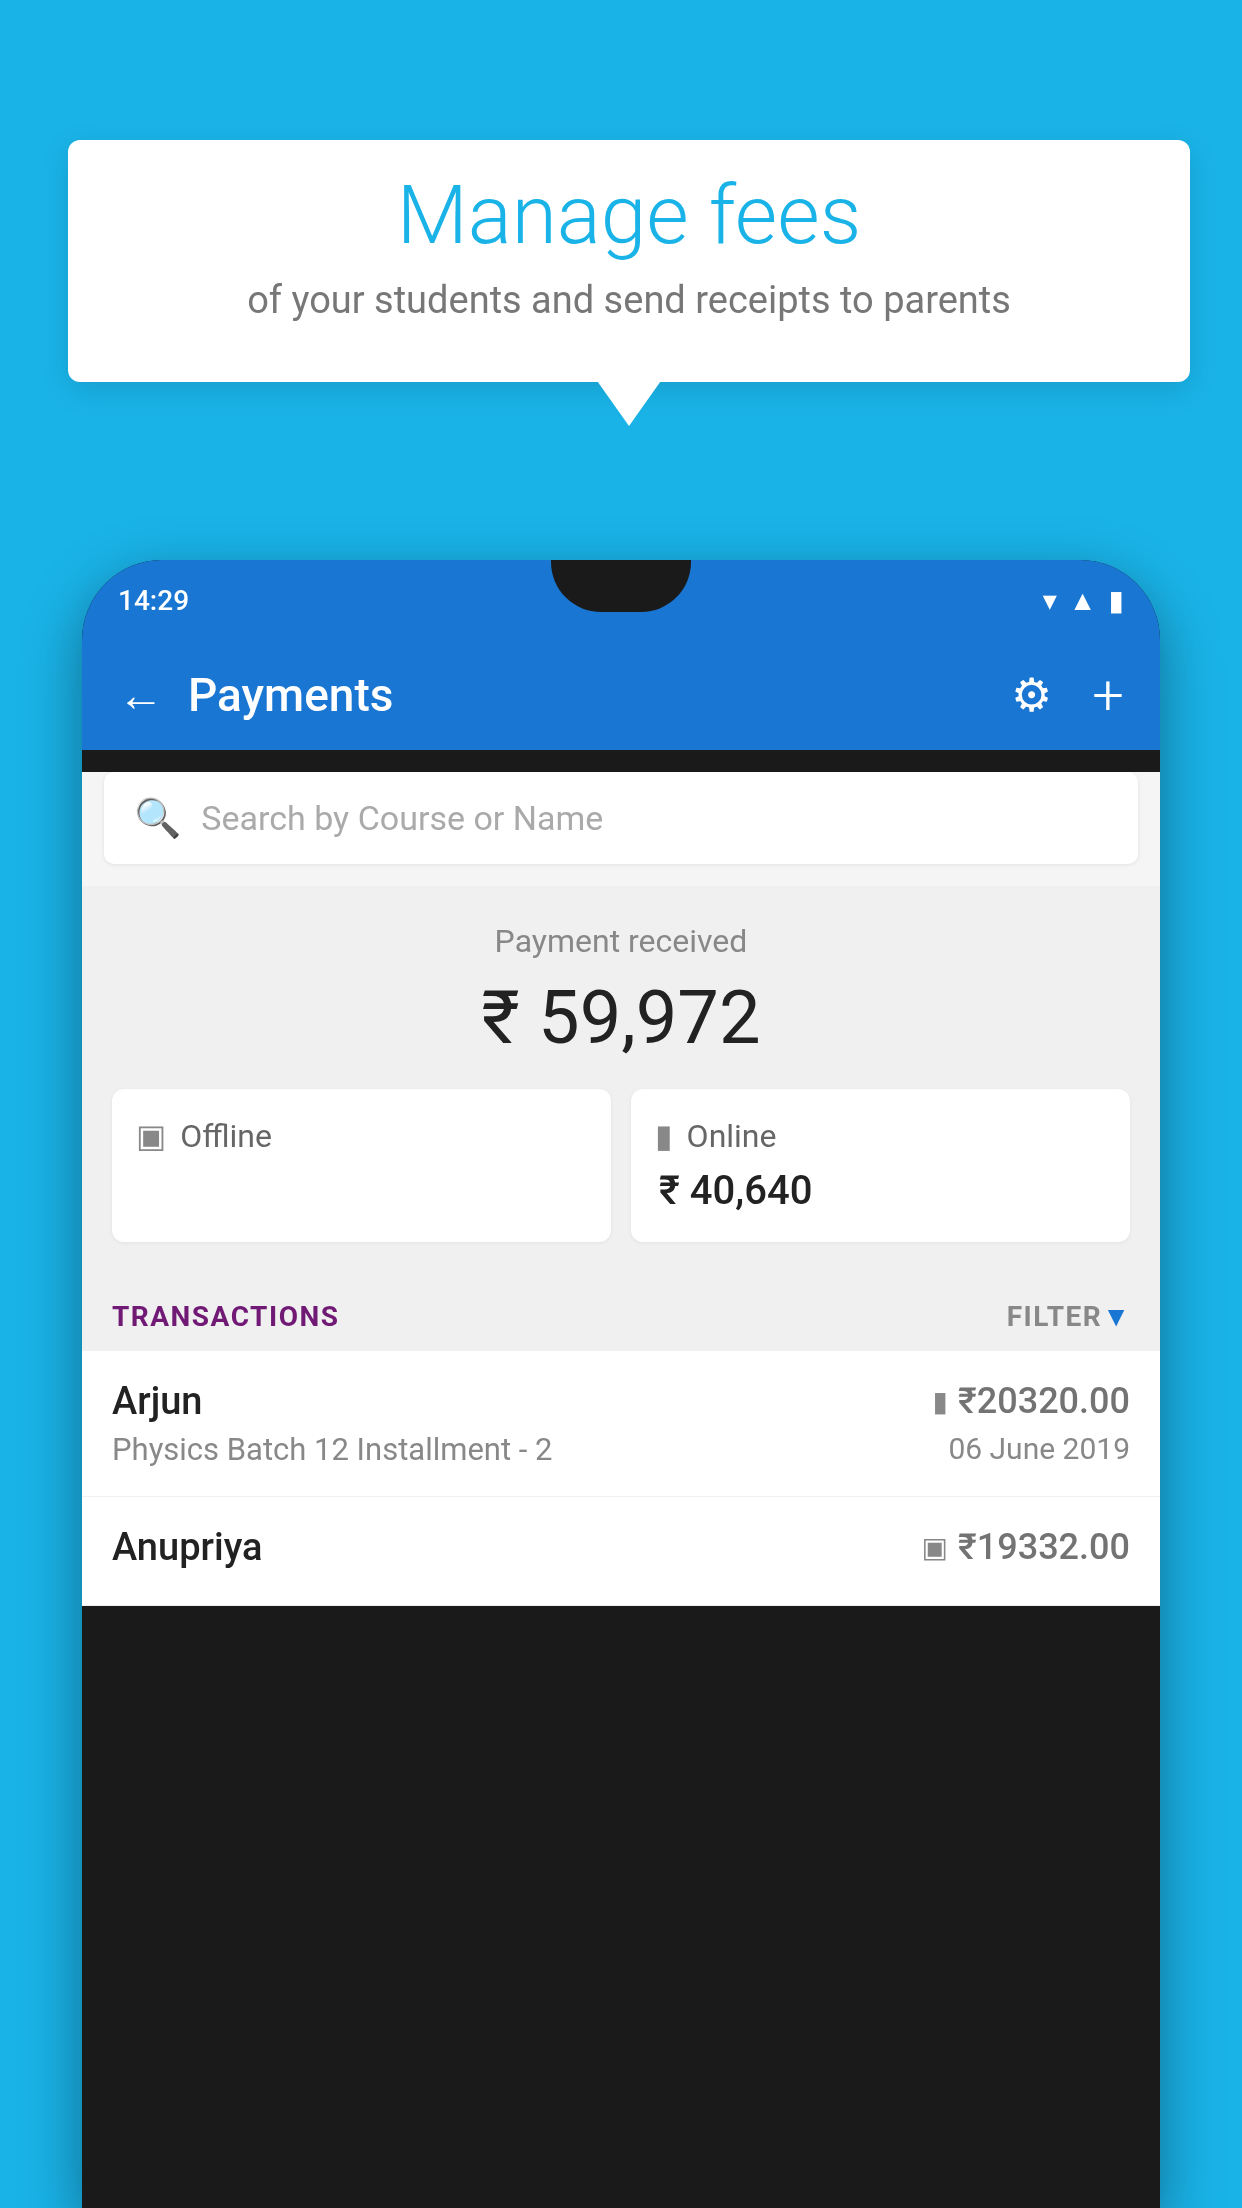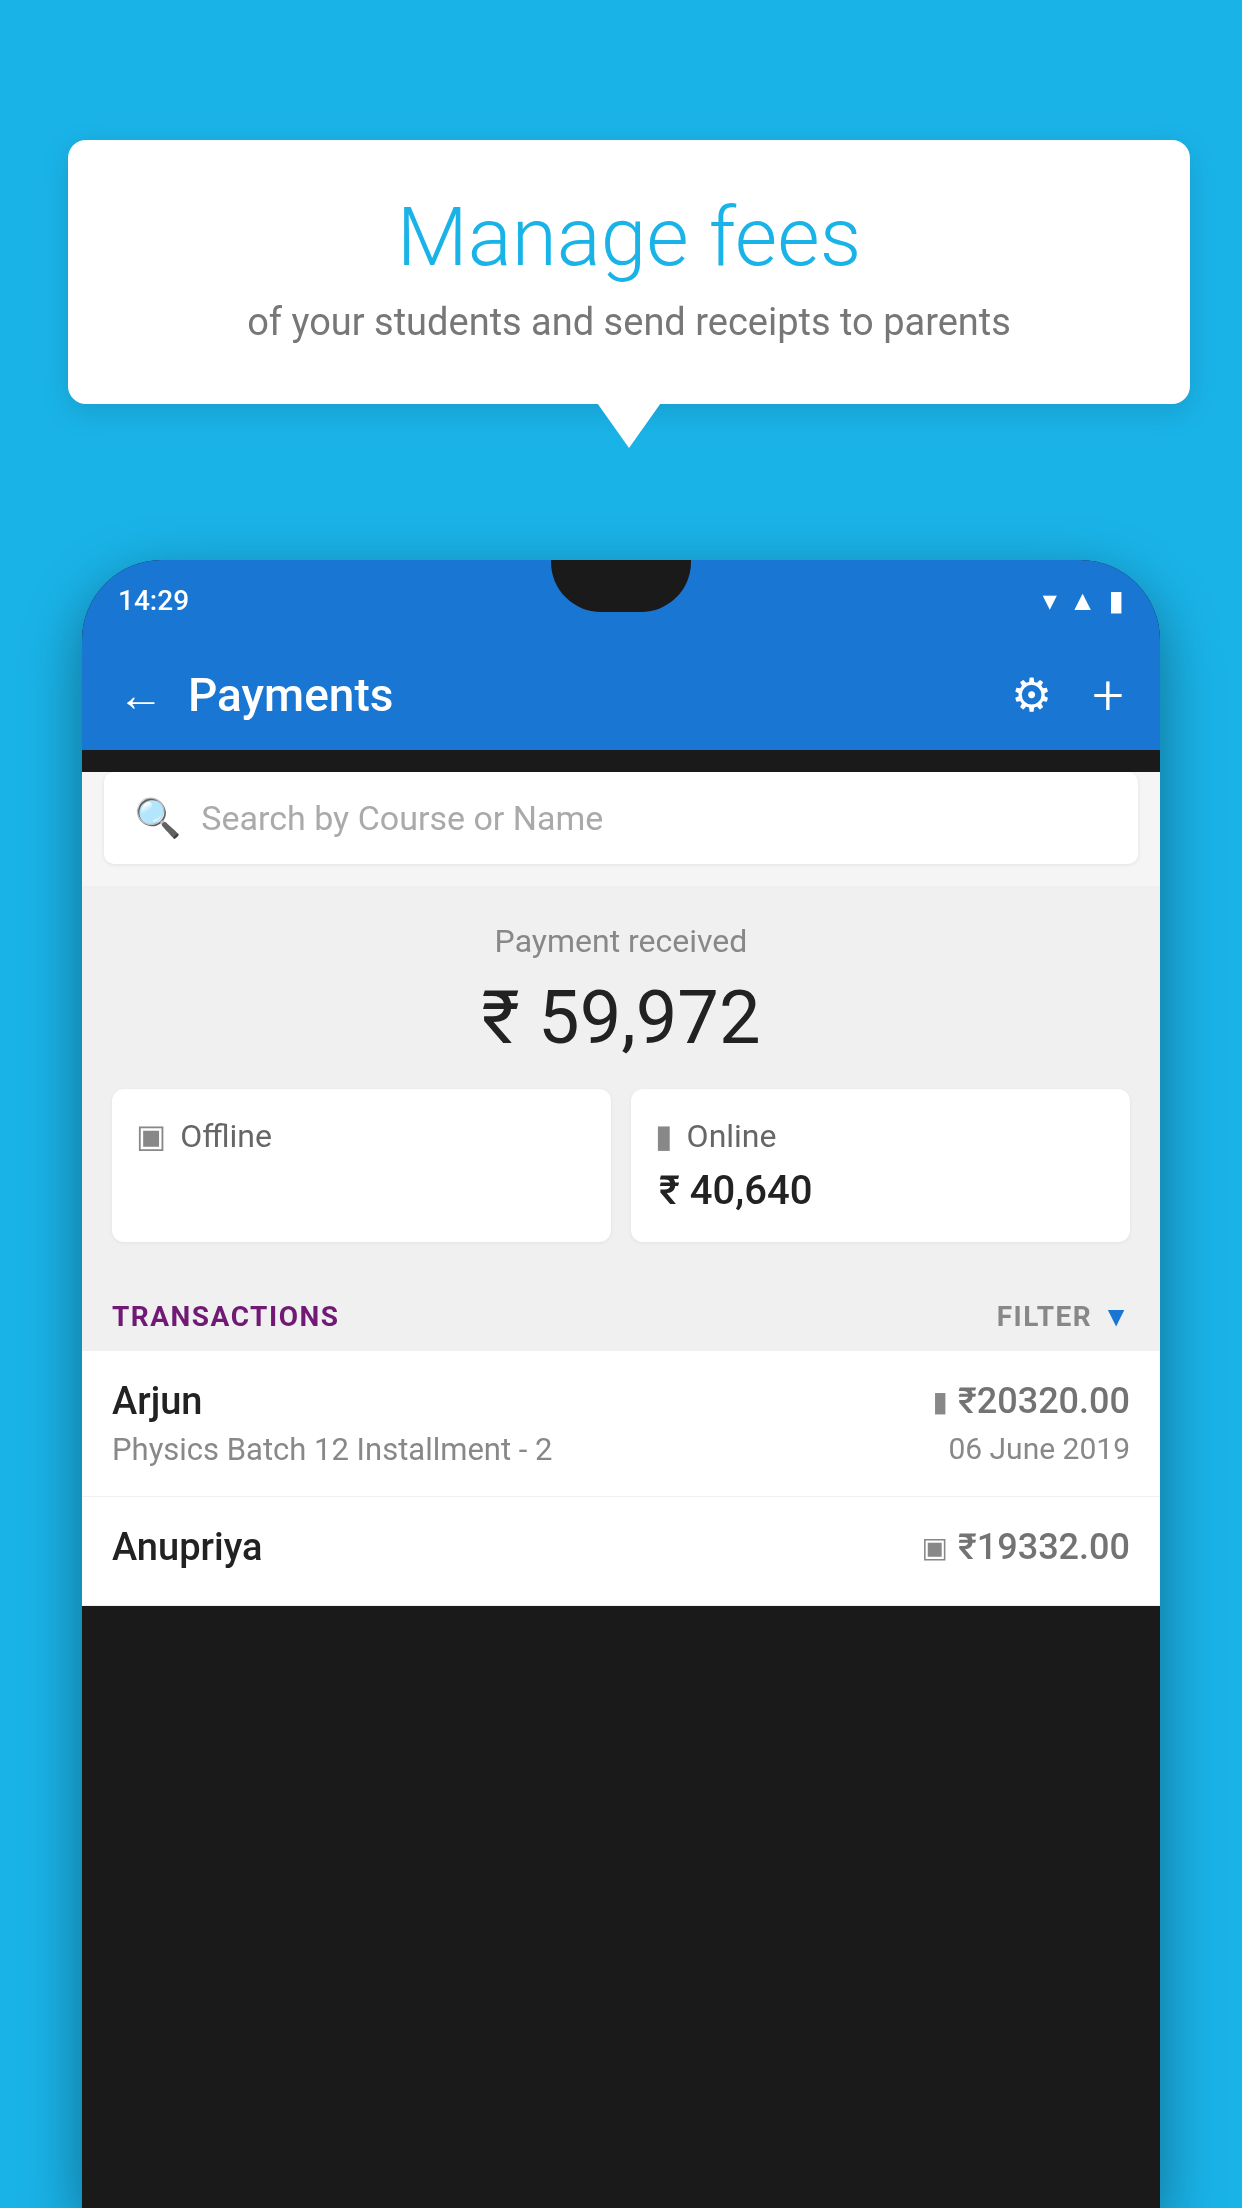--- a/index.html
+++ b/index.html
@@ -13,22 +13,22 @@
       overflow: hidden;
     }
 
     
     .speech-bubble {
       position: absolute;
       top: 140px;
       left: 68px;
       right: 52px;
       background: #ffffff;
-      border-radius: 18px;
-      padding: 52px 60px 60px;
+      border-radius: 12px;
+      padding: 30px 60px 60px;
       text-align: center;
       box-shadow: 0 8px 30px rgba(0,0,0,0.12);
     }
 
     .speech-bubble::after {
       content: '';
       position: absolute;
       bottom: -44px;
       left: 50%;
       transform: translateX(-50%);
@@ -275,21 +275,20 @@
     .transactions-label {
       font-size: 28px;
       font-weight: 700;
       color: #701a75;
       letter-spacing: 1.5px;
     }
 
     .filter-btn {
       display: flex;
       align-items: center;
-      gap: 10px;
       cursor: pointer;
       justify-content: flex-end;
     }
 
     .filter-label {
       font-size: 28px;
       font-weight: 700;
       color: #888;
       letter-spacing: 1.5px;
     }

